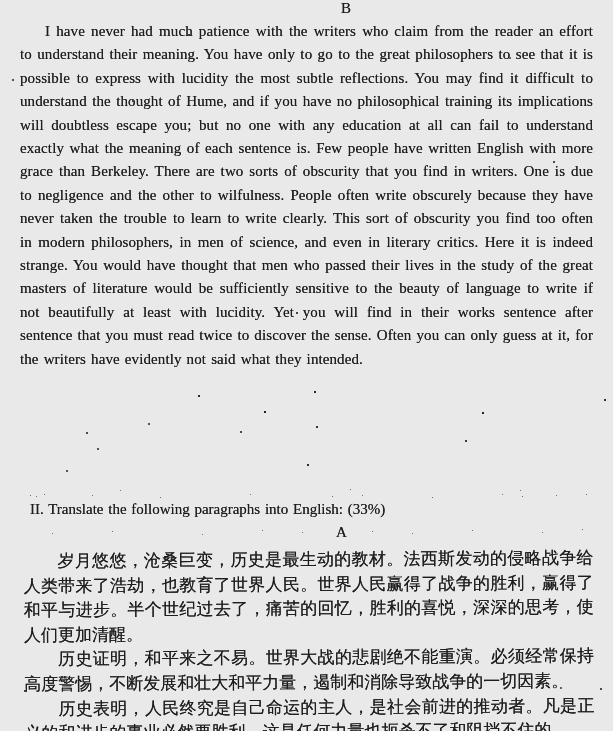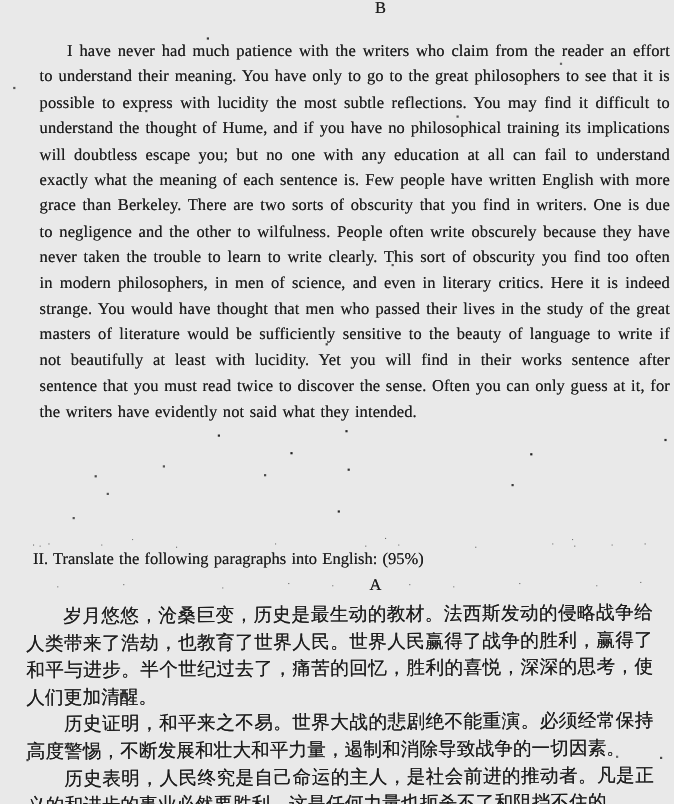--- a/index.html
+++ b/index.html
@@ -22,21 +22,21 @@
     position:absolute;
     font-size:15px;
     color:var(--ink);
     text-shadow:0 0 0.5px rgba(30,30,30,0.85);
   }
   .part-label.b{ top:0px; left:341px; }
   .part-label.a{ top:524px; left:336px; }
   .en-passage{
     position:absolute;
     top:20px; left:20px; width:573px;
-    margin:16px;
+    margin:0;
     font-size:15px;
     line-height:23.4px;
     text-align:justify;
     text-indent:25px;
     word-spacing:1.2px;
     letter-spacing:0.1px;
     color:var(--ink);
     text-shadow:0 0 0.55px rgba(25,25,25,0.8);
   }
   .sec2-heading{
@@ -116,21 +116,21 @@
 </style>
 </head>
 <body>
 
 <div class="page">
 
   <div class="part-label b">B</div>
 
   <p class="en-passage">I have never had much patience with the writers who claim from the reader an effort to understand their meaning. You have only to go to the great philosophers to see that it is possible to express with lucidity the most subtle reflections. You may find it difficult to understand the thought of Hume, and if you have no philosophical training its implications will doubtless escape you; but no one with any education at all can fail to understand exactly what the meaning of each sentence is. Few people have written English with more grace than Berkeley. There are two sorts of obscurity that you find in writers. One is due to negligence and the other to wilfulness. People often write obscurely because they have never taken the trouble to learn to write clearly. This sort of obscurity you find too often in modern philosophers, in men of science, and even in literary critics. Here it is indeed strange. You would have thought that men who passed their lives in the study of the great masters of literature would be sufficiently sensitive to the beauty of language to write if not beautifully at least with lucidity. Yet you will find in their works sentence after sentence that you must read twice to discover the sense. Often you can only guess at it, for the writers have evidently not said what they intended.</p>
 
-  <div class="sec2-heading">II. Translate the following paragraphs into English: (95%)</div>
+  <div class="sec2-heading">II. Translate the following paragraphs into English: (33%)</div>
 
   <div class="part-label a">A</div>
 
   <div class="zh-block">
     <p>岁月悠悠，沧桑巨变，历史是最生动的教材。法西斯发动的侵略战争给人类带来了浩劫，也教育了世界人民。世界人民赢得了战争的胜利，赢得了和平与进步。半个世纪过去了，痛苦的回忆，胜利的喜悦，深深的思考，使人们更加清醒。</p>
     <p>历史证明，和平来之不易。世界大战的悲剧绝不能重演。必须经常保持高度警惕，不断发展和壮大和平力量，遏制和消除导致战争的一切因素。</p>
     <p>历史表明，人民终究是自己命运的主人，是社会前进的推动者。凡是正义的和进步的事业必然要胜利，这是任何力量也扼杀不了和阻挡不住的。</p>
   </div>
 
   <div class="noise-specks"></div>

